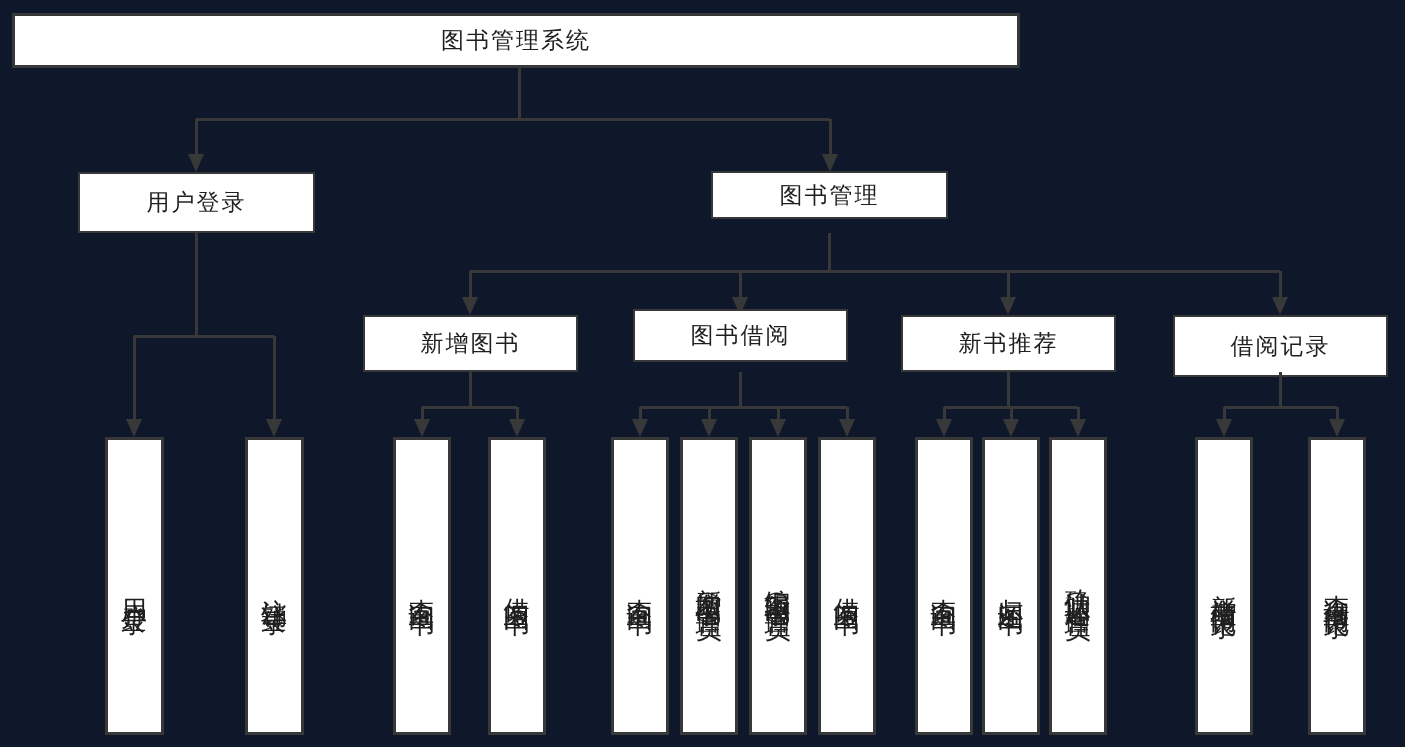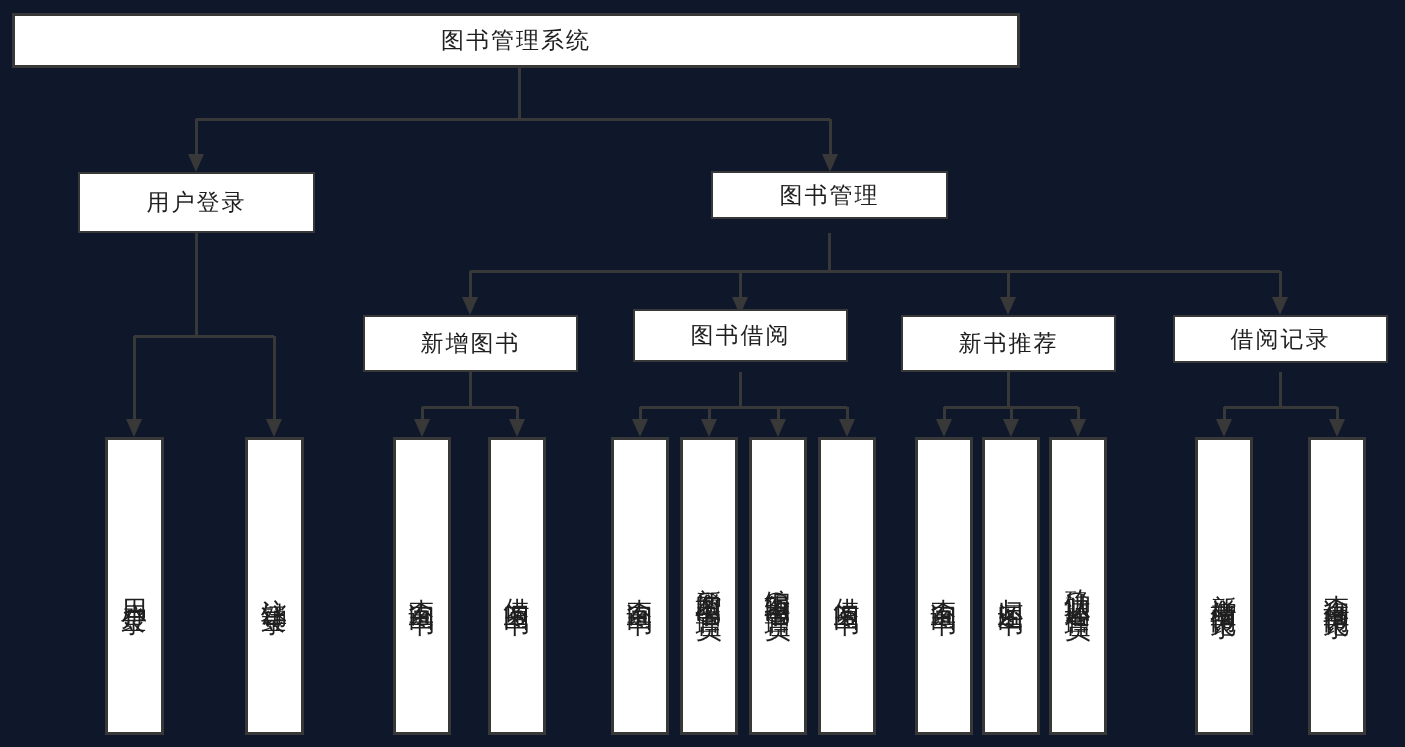--- a/index.html
+++ b/index.html
@@ -97,21 +97,21 @@
 
   <div class="box lv3" style="left:363px; top:315px; width:215px; height:57px;">
     <span class="hlabel">新增图书</span>
   </div>
   <div class="box lv3" style="left:633px; top:309px; width:215px; height:53px;">
     <span class="hlabel">图书借阅</span>
   </div>
   <div class="box lv3" style="left:901px; top:315px; width:215px; height:57px;">
     <span class="hlabel">新书推荐</span>
   </div>
-  <div class="box lv3" style="left:1173px; top:315px; width:215px; height:48px;">
+  <div class="box lv3" style="left:1173px; top:315px; width:215px; height:62px;">
     <span class="hlabel">借阅记录</span>
   </div>
 
   <div class="vl" style="left:470px; top:372px; height:35px;"></div>
   <div class="hl" style="left:422px; top:407px; width:95px;"></div>
   <div class="vl" style="left:422px; top:407px; height:14px;"></div>
   <div class="arrow" style="left:422px; top:419px;"></div>
   <div class="vl" style="left:517px; top:407px; height:14px;"></div>
   <div class="arrow" style="left:517px; top:419px;"></div>
 

